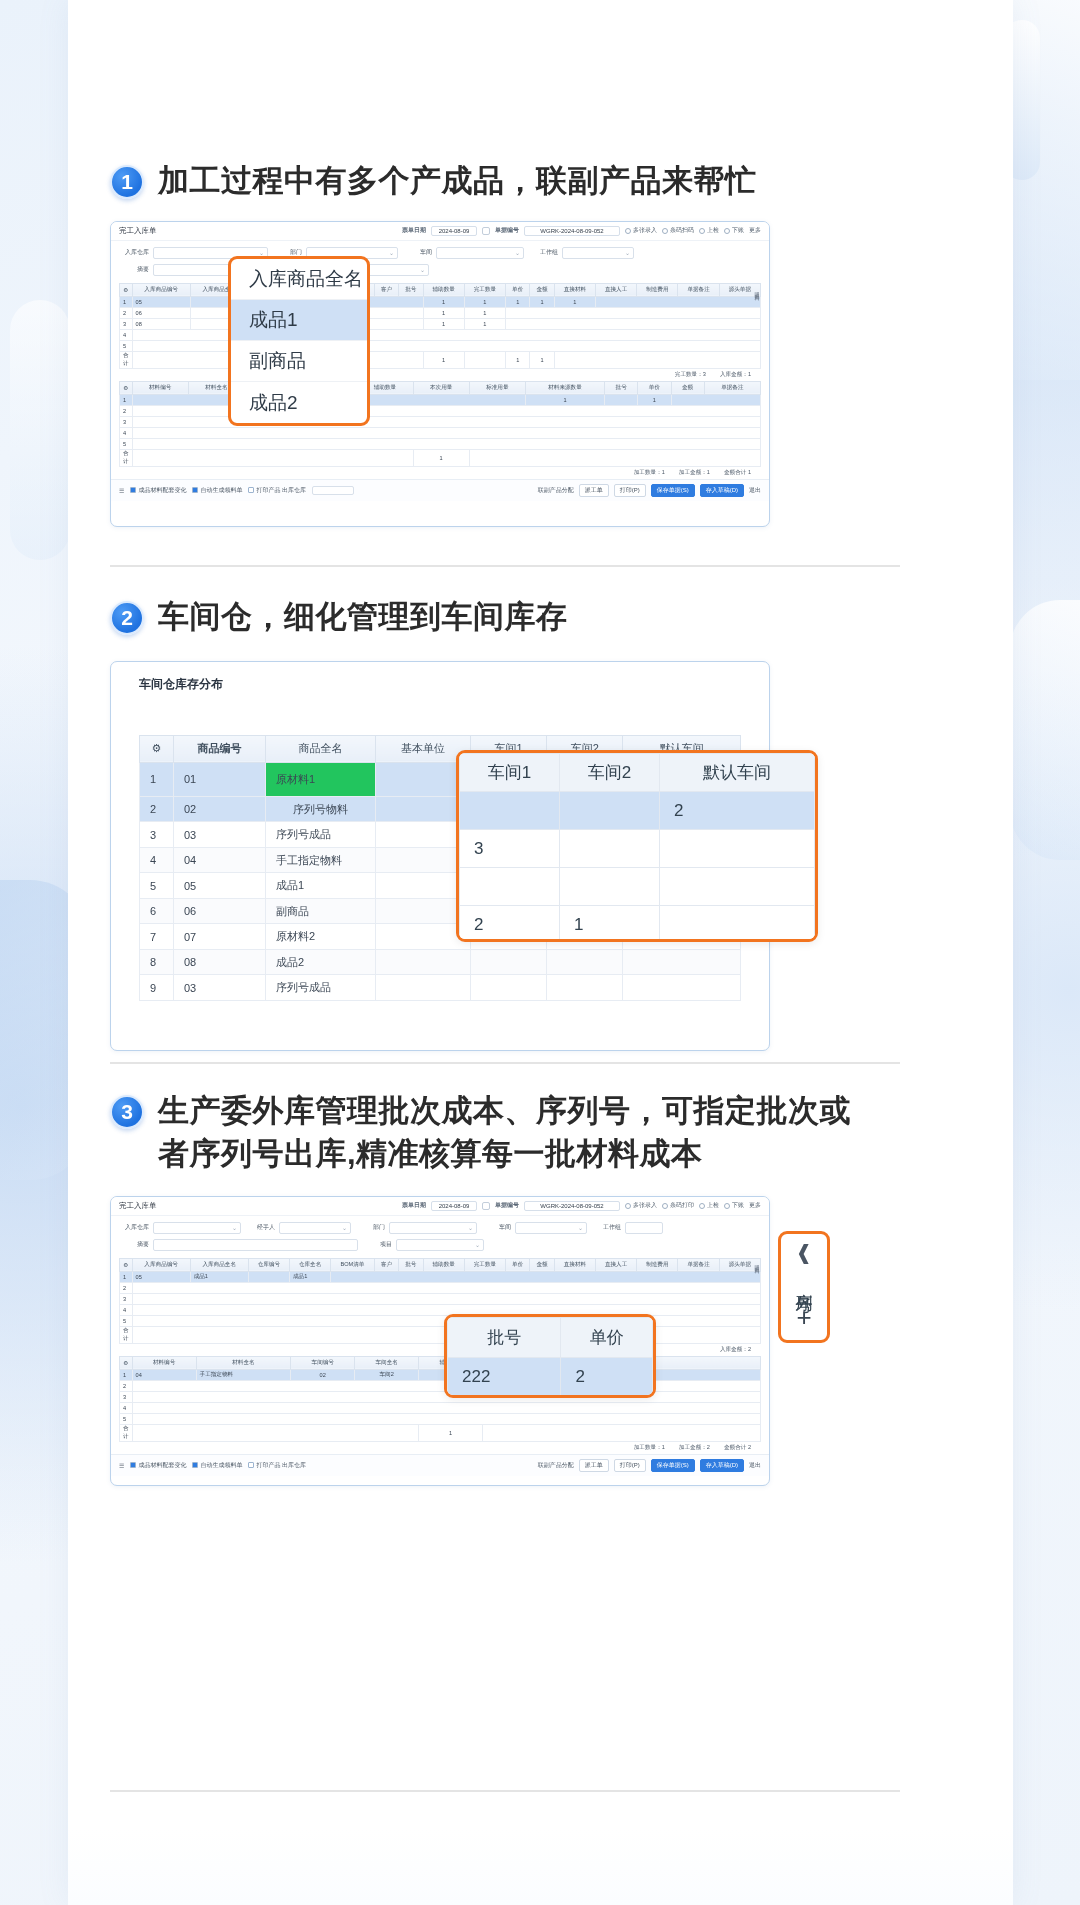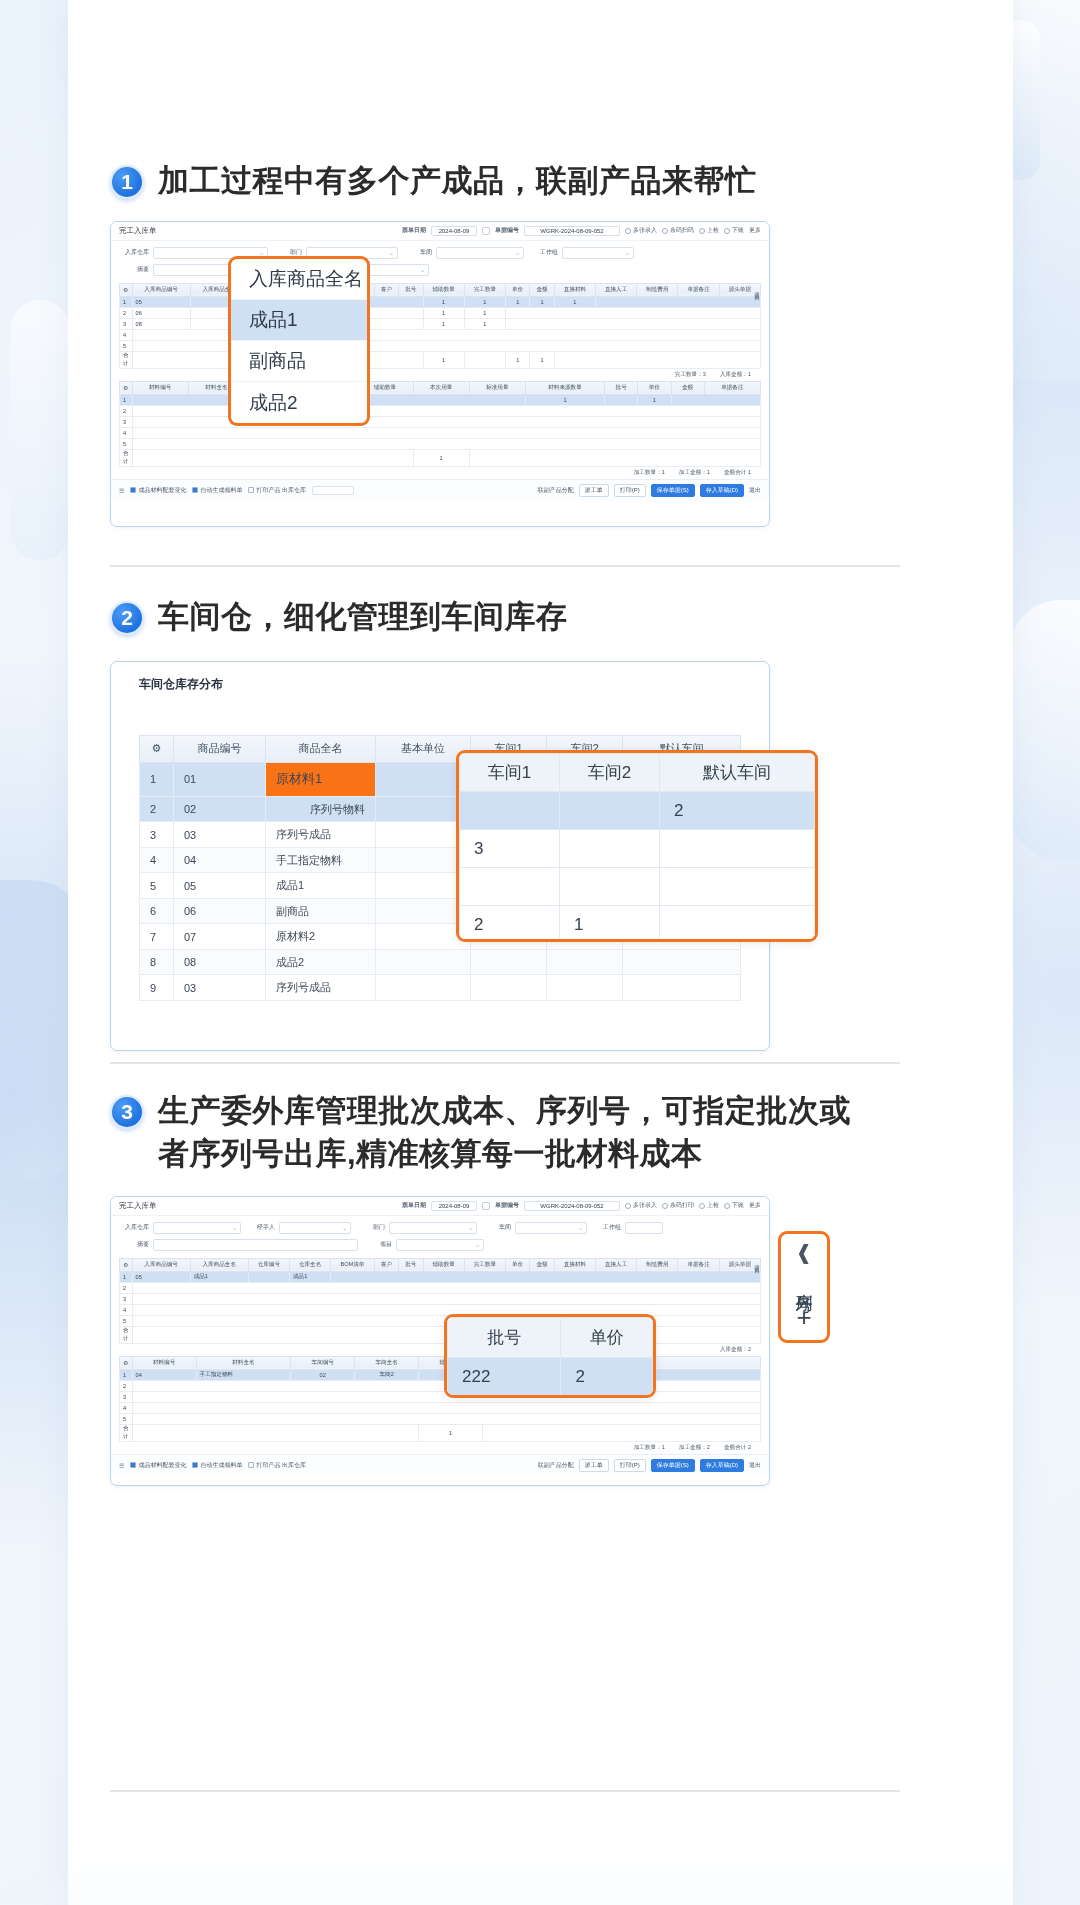--- a/index.html
+++ b/index.html
@@ -474,42 +474,42 @@
       <div class="badge">2</div>
       <div class="sec-title">车间仓，细化管理到车间库存</div>
     </div>
 
     <div class="app" style="margin-top:22px; width:660px; height:390px; padding:14px 28px;">
       <div style="font-size:12px;font-weight:bold;color:#2b3542;">车间仓库存分布</div>
       <table style="width:100%;border-collapse:collapse;margin-top:42px;font-size:11px;">
         <thead>
           <tr>
             <th style="width:34px;background:linear-gradient(180deg,#f3f7fc,#e8eff8);border:1px solid #dae3ee;height:27px;color:#41505f;font-weight:normal;">⚙</th>
-            <th style="width:92px;background:linear-gradient(180deg,#f3f7fc,#e8eff8);border:1px solid #dae3ee;height:27px;color:#41505f;font-weight:normal;">商品编号</th>
+            <th style="width:92px;background:linear-gradient(180deg,#f3f7fc,#e8eff8);border:1px solid #dae3ee;height:27px;color:#41505f;font-weight:bold;">商品编号</th>
             <th style="width:110px;background:linear-gradient(180deg,#f3f7fc,#e8eff8);border:1px solid #dae3ee;height:27px;color:#41505f;font-weight:normal;">商品全名</th>
             <th style="width:95px;background:linear-gradient(180deg,#f3f7fc,#e8eff8);border:1px solid #dae3ee;height:27px;color:#41505f;font-weight:normal;">基本单位</th>
             <th style="background:linear-gradient(180deg,#f3f7fc,#e8eff8);border:1px solid #dae3ee;height:27px;color:#41505f;font-weight:normal;">车间1</th>
             <th style="background:linear-gradient(180deg,#f3f7fc,#e8eff8);border:1px solid #dae3ee;height:27px;color:#41505f;font-weight:normal;">车间2</th>
             <th style="background:linear-gradient(180deg,#f3f7fc,#e8eff8);border:1px solid #dae3ee;height:27px;color:#41505f;font-weight:normal;">默认车间</th>
           </tr>
         </thead>
         <tbody id="stock-body">
             <tr>
               <td style="border: 1px solid rgb(231, 236, 243); height: 25.5px; padding: 0px 10px; color: rgb(59, 70, 84); text-align: left; background: rgb(207, 224, 245); font-size: 11px; width: 34px;">1</td>
               <td style="border: 1px solid rgb(231, 236, 243); height: 25.5px; padding: 0px 10px; color: rgb(59, 70, 84); text-align: left; background: rgb(207, 224, 245); font-size: 11px;">01</td>
-              <td style="border: 1px solid rgb(231, 236, 243); height: 34px; padding: 0px 10px; color: rgb(59, 70, 84); text-align: left; background: #f97316; font-size: 13px;">原材料1</td>
+              <td style="border: 1px solid rgb(231, 236, 243); height: 34px; padding: 0px 10px; color: rgb(59, 70, 84); text-align: left; background: #22c55e; font-size: 11px;">原材料1</td>
               <td style="border: 1px solid rgb(231, 236, 243); height: 25.5px; padding: 0px 10px; color: rgb(59, 70, 84); text-align: center; background: rgb(207, 224, 245); font-size: 11px;"></td>
               <td style="border: 1px solid rgb(231, 236, 243); height: 25.5px; padding: 0px 10px; color: rgb(59, 70, 84); text-align: center; background: rgb(207, 224, 245); font-size: 11px;"></td>
               <td style="border: 1px solid rgb(231, 236, 243); height: 25.5px; padding: 0px 10px; color: rgb(59, 70, 84); text-align: center; background: rgb(207, 224, 245); font-size: 11px;"></td>
               <td style="border: 1px solid rgb(231, 236, 243); height: 25.5px; padding: 0px 10px; color: rgb(59, 70, 84); text-align: center; background: rgb(207, 224, 245); font-size: 11px;"></td>
             </tr>
             <tr>
               <td style="border: 1px solid rgb(231, 236, 243); height: 25.5px; padding: 0px 10px; color: rgb(59, 70, 84); text-align: left; background: rgb(207, 224, 245); font-size: 11px; width: 34px;">2</td>
               <td style="border: 1px solid rgb(231, 236, 243); height: 25.5px; padding: 0px 10px; color: rgb(59, 70, 84); text-align: left; background: rgb(207, 224, 245); font-size: 11px;">02</td>
-              <td style="border: 1px solid rgb(231, 236, 243); height: 25.5px; padding: 0px 10px; color: rgb(59, 70, 84); text-align: right; background: rgb(207, 224, 245); font-size: 11px;">序列号物料</td>
+              <td style="border: 1px solid rgb(231, 236, 243); height: 25.5px; padding: 0px 10px; color: rgb(59, 70, 84); text-align: center; background: rgb(207, 224, 245); font-size: 11px;">序列号物料</td>
               <td style="border: 1px solid rgb(231, 236, 243); height: 25.5px; padding: 0px 10px; color: rgb(59, 70, 84); text-align: center; background: rgb(207, 224, 245); font-size: 11px;"></td>
               <td style="border: 1px solid rgb(231, 236, 243); height: 25.5px; padding: 0px 10px; color: rgb(59, 70, 84); text-align: center; background: rgb(207, 224, 245); font-size: 11px;"></td>
               <td style="border: 1px solid rgb(231, 236, 243); height: 25.5px; padding: 0px 10px; color: rgb(59, 70, 84); text-align: center; background: rgb(207, 224, 245); font-size: 11px;"></td>
               <td style="border: 1px solid rgb(231, 236, 243); height: 25.5px; padding: 0px 10px; color: rgb(59, 70, 84); text-align: center; background: rgb(207, 224, 245); font-size: 11px;">2</td>
             </tr>
             <tr>
               <td style="border: 1px solid rgb(231, 236, 243); height: 25.5px; padding: 0px 10px; color: rgb(59, 70, 84); text-align: left; background: rgb(255, 255, 255); font-size: 11px; width: 34px;">3</td>
               <td style="border: 1px solid rgb(231, 236, 243); height: 25.5px; padding: 0px 10px; color: rgb(59, 70, 84); text-align: left; background: rgb(255, 255, 255); font-size: 11px;">03</td>
               <td style="border: 1px solid rgb(231, 236, 243); height: 25.5px; padding: 0px 10px; color: rgb(59, 70, 84); text-align: left; background: rgb(255, 255, 255); font-size: 11px;">序列号成品</td>
               <td style="border: 1px solid rgb(231, 236, 243); height: 25.5px; padding: 0px 10px; color: rgb(59, 70, 84); text-align: center; background: rgb(255, 255, 255); font-size: 11px;"></td>

